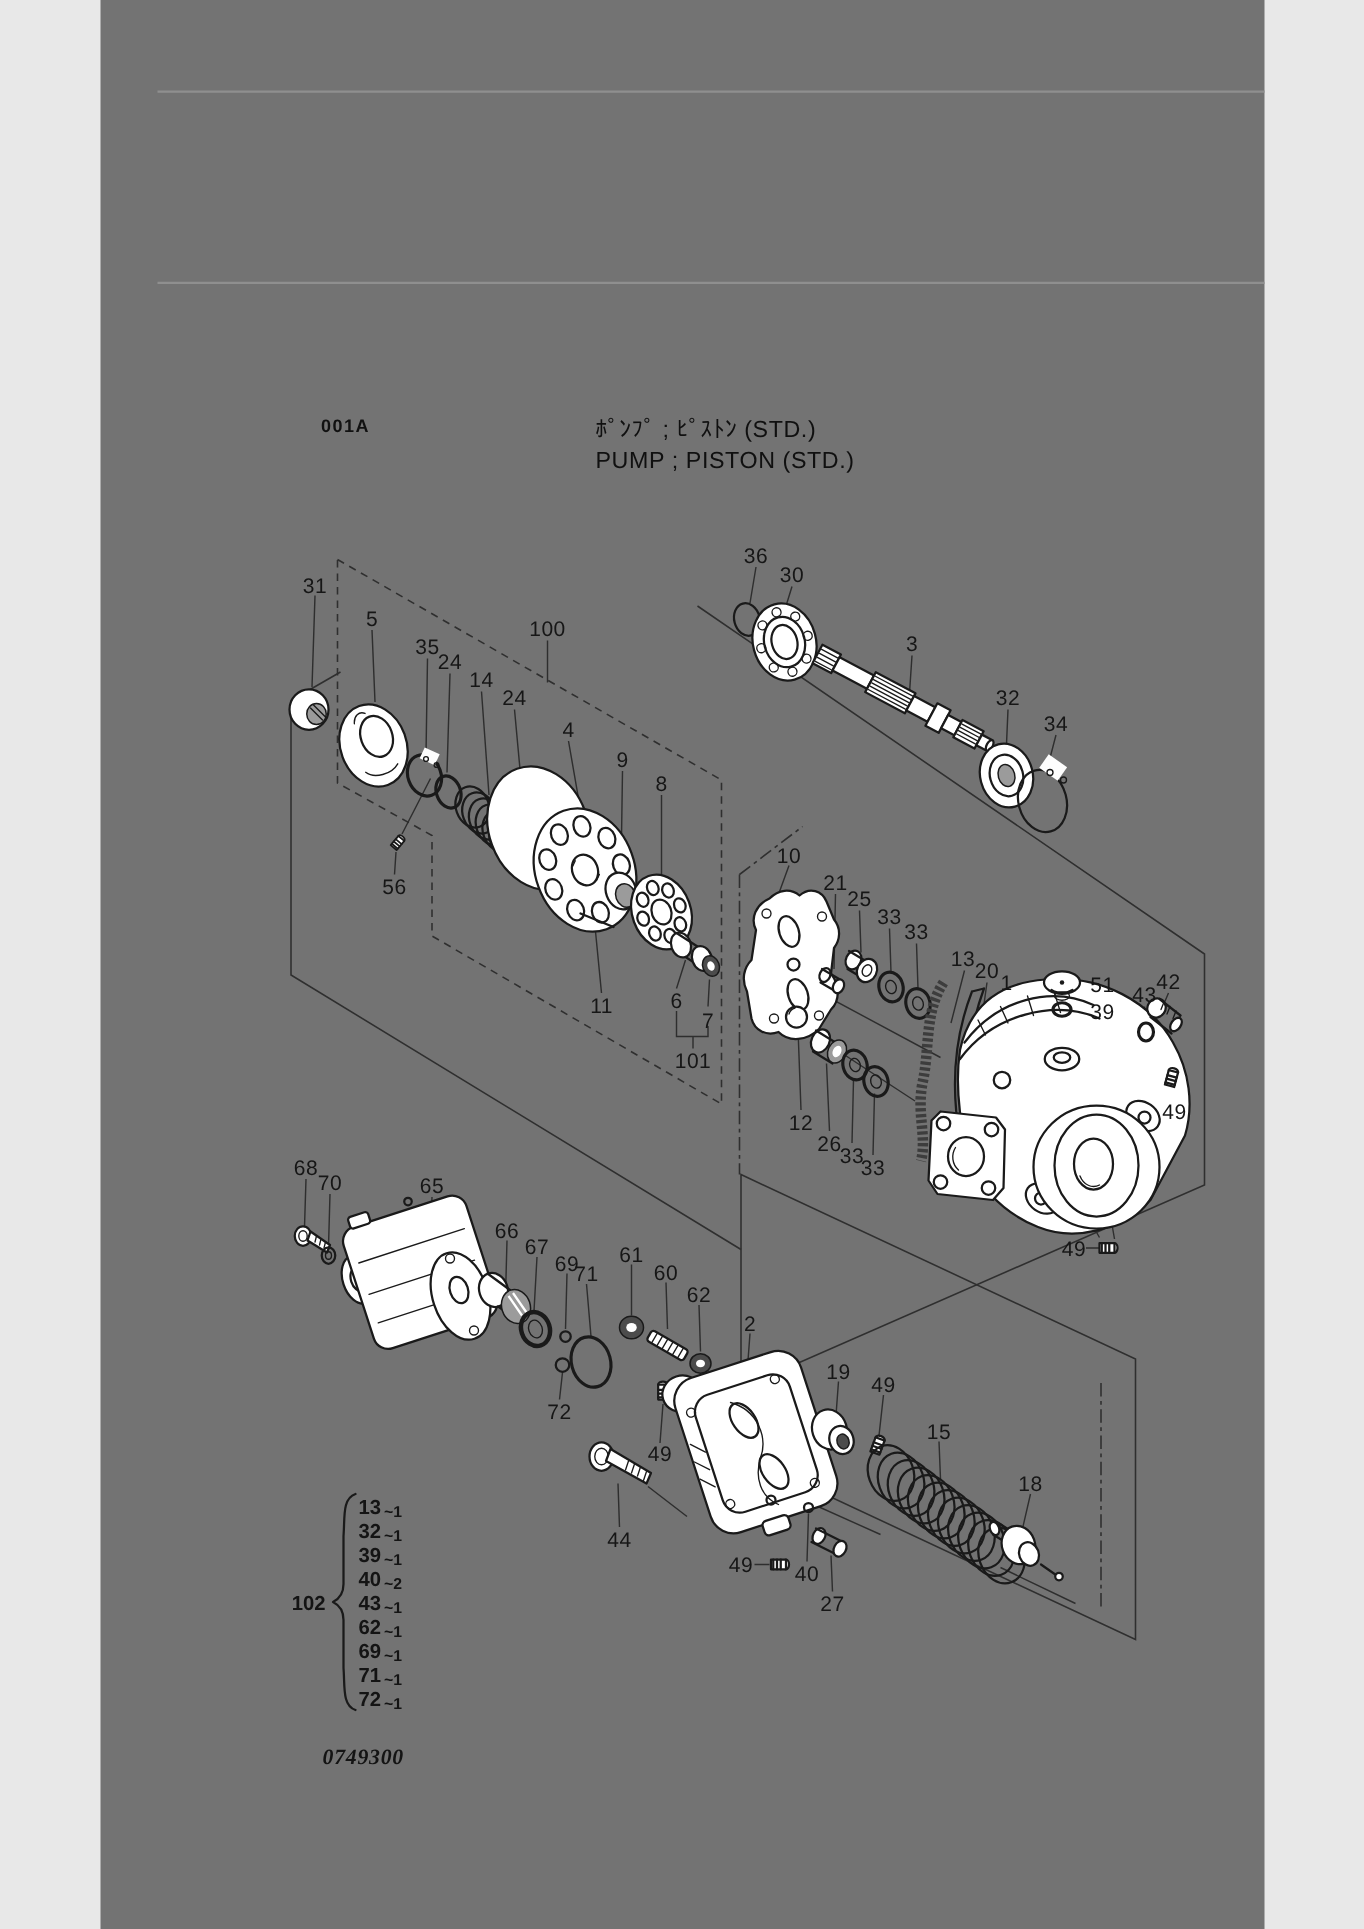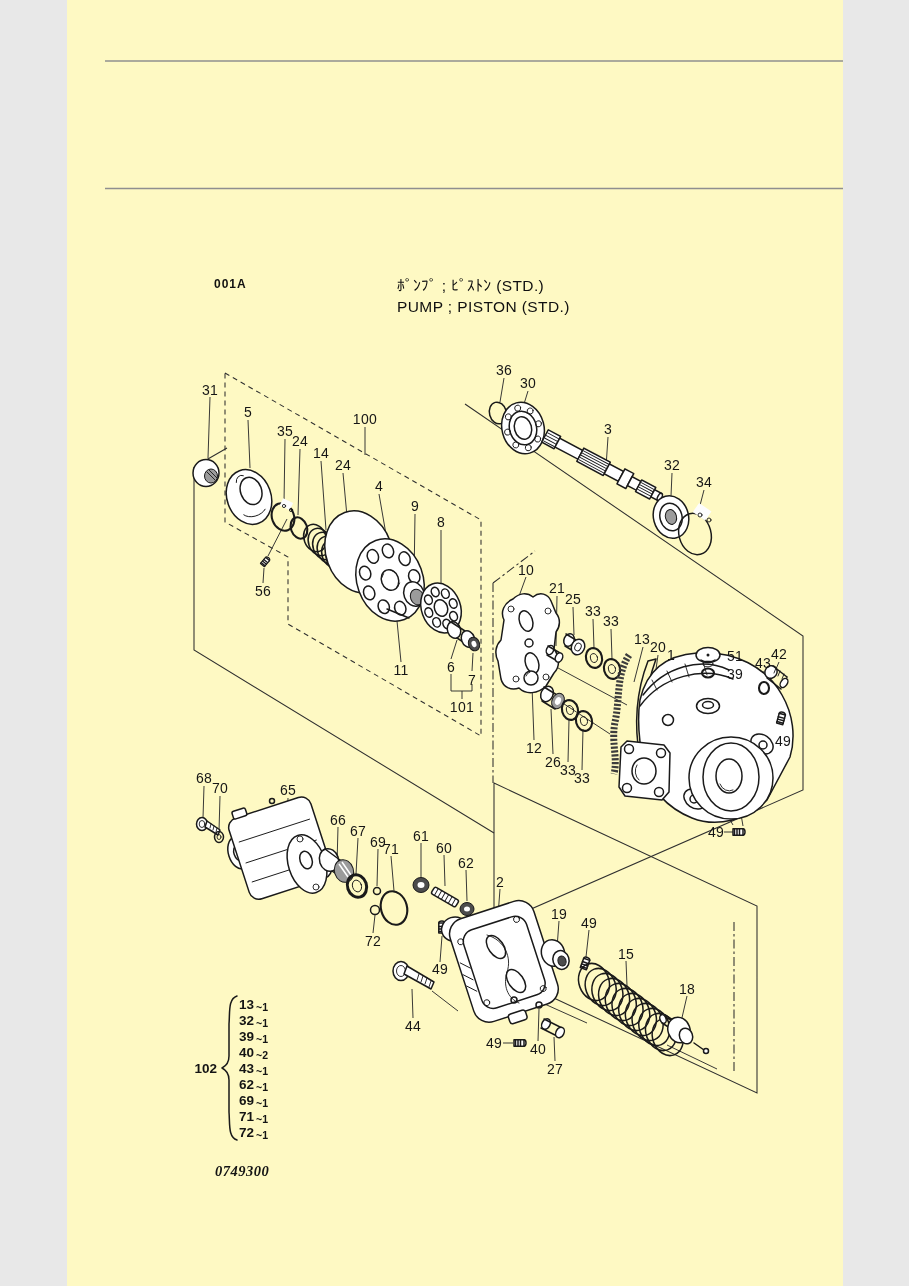--- a/index.html
+++ b/index.html
@@ -1,16 +1,16 @@
 <!DOCTYPE html>
 <html><head>
 <meta charset="utf-8">
 <style>
   html,body{margin:0;padding:0;background:#e8e8e8;}
-  #page{position:relative;width:776px;height:1286px;background:#fef9c3;margin:0 auto;
+  #page{position:relative;width:776px;height:1286px;background:#737373;margin:0 auto;
         font-family:"Liberation Sans",sans-serif;overflow:hidden;}
   svg{position:absolute;left:0;top:0;}
   .s  {stroke:#1a1a1a;fill:none;stroke-width:1.5;stroke-linecap:round;stroke-linejoin:round;}
   .sf {stroke:#1a1a1a;fill:#ffffff;stroke-width:1.5;stroke-linejoin:round;}
   .sw2{stroke-width:2.1;} .sw3{stroke-width:3;}
   .thin{stroke-width:0.9;}
   .dk {fill:#4c4c4c;stroke:#1a1a1a;stroke-width:1;}
   .md {fill:#9b9b9b;stroke:#1a1a1a;stroke-width:1;}
   .ld {stroke:#2e2e2e;stroke-width:0.95;fill:none;}
   .bnd{stroke:#2f2f2f;stroke-width:1.05;fill:none;}

